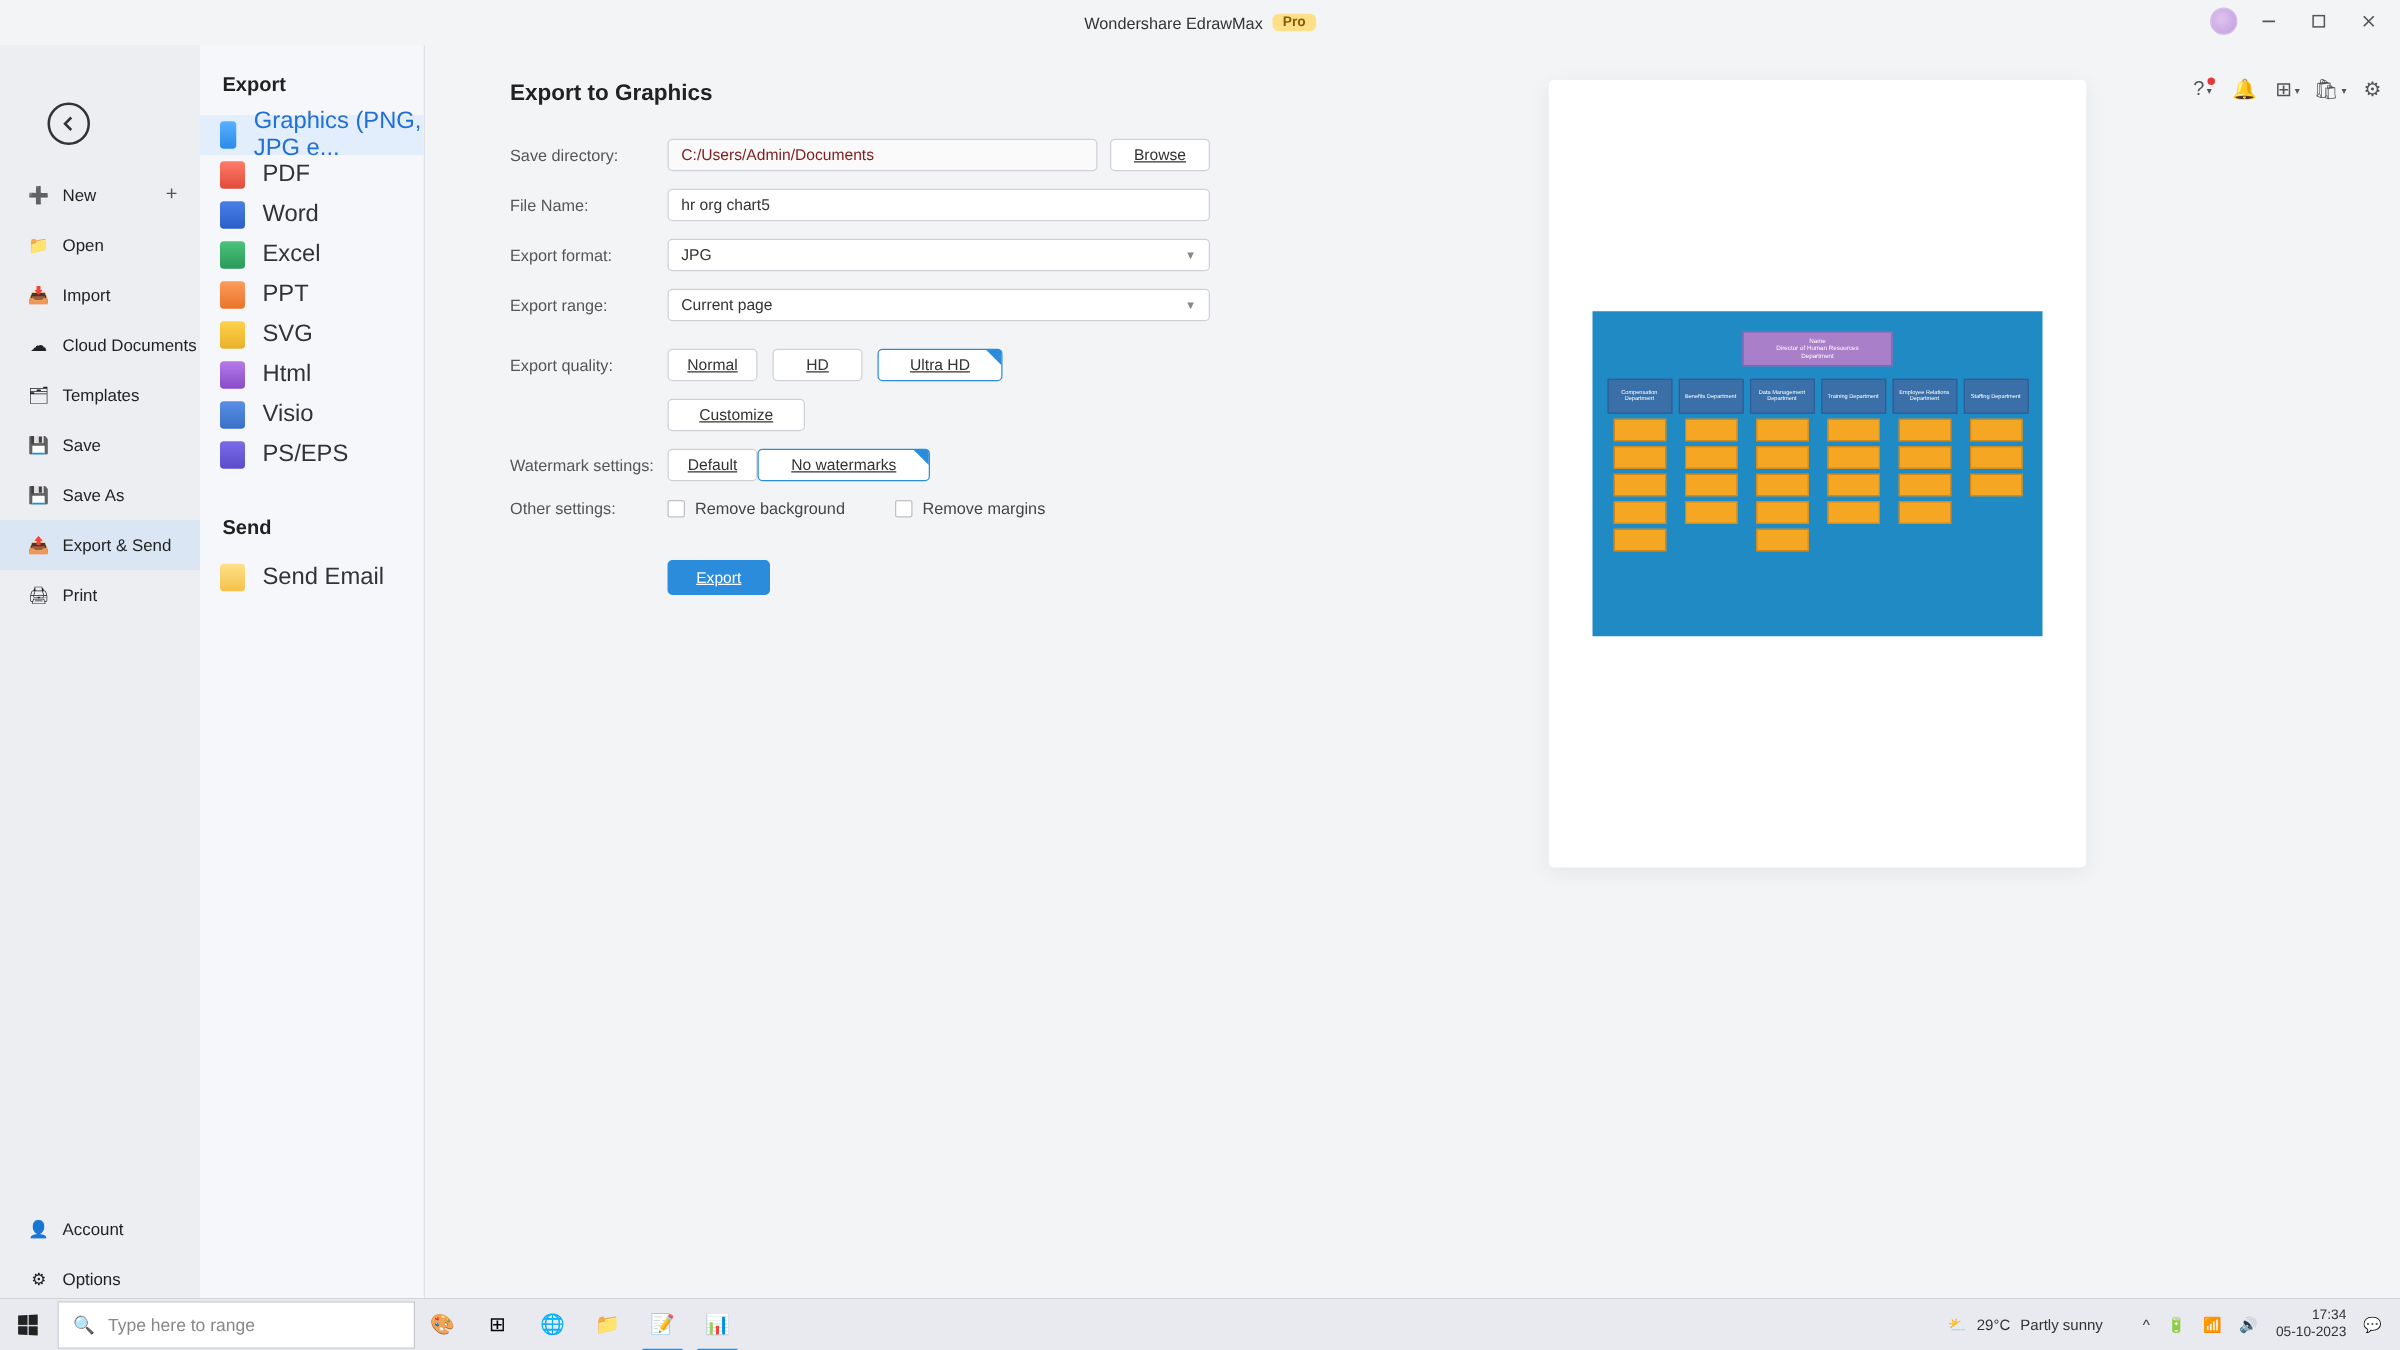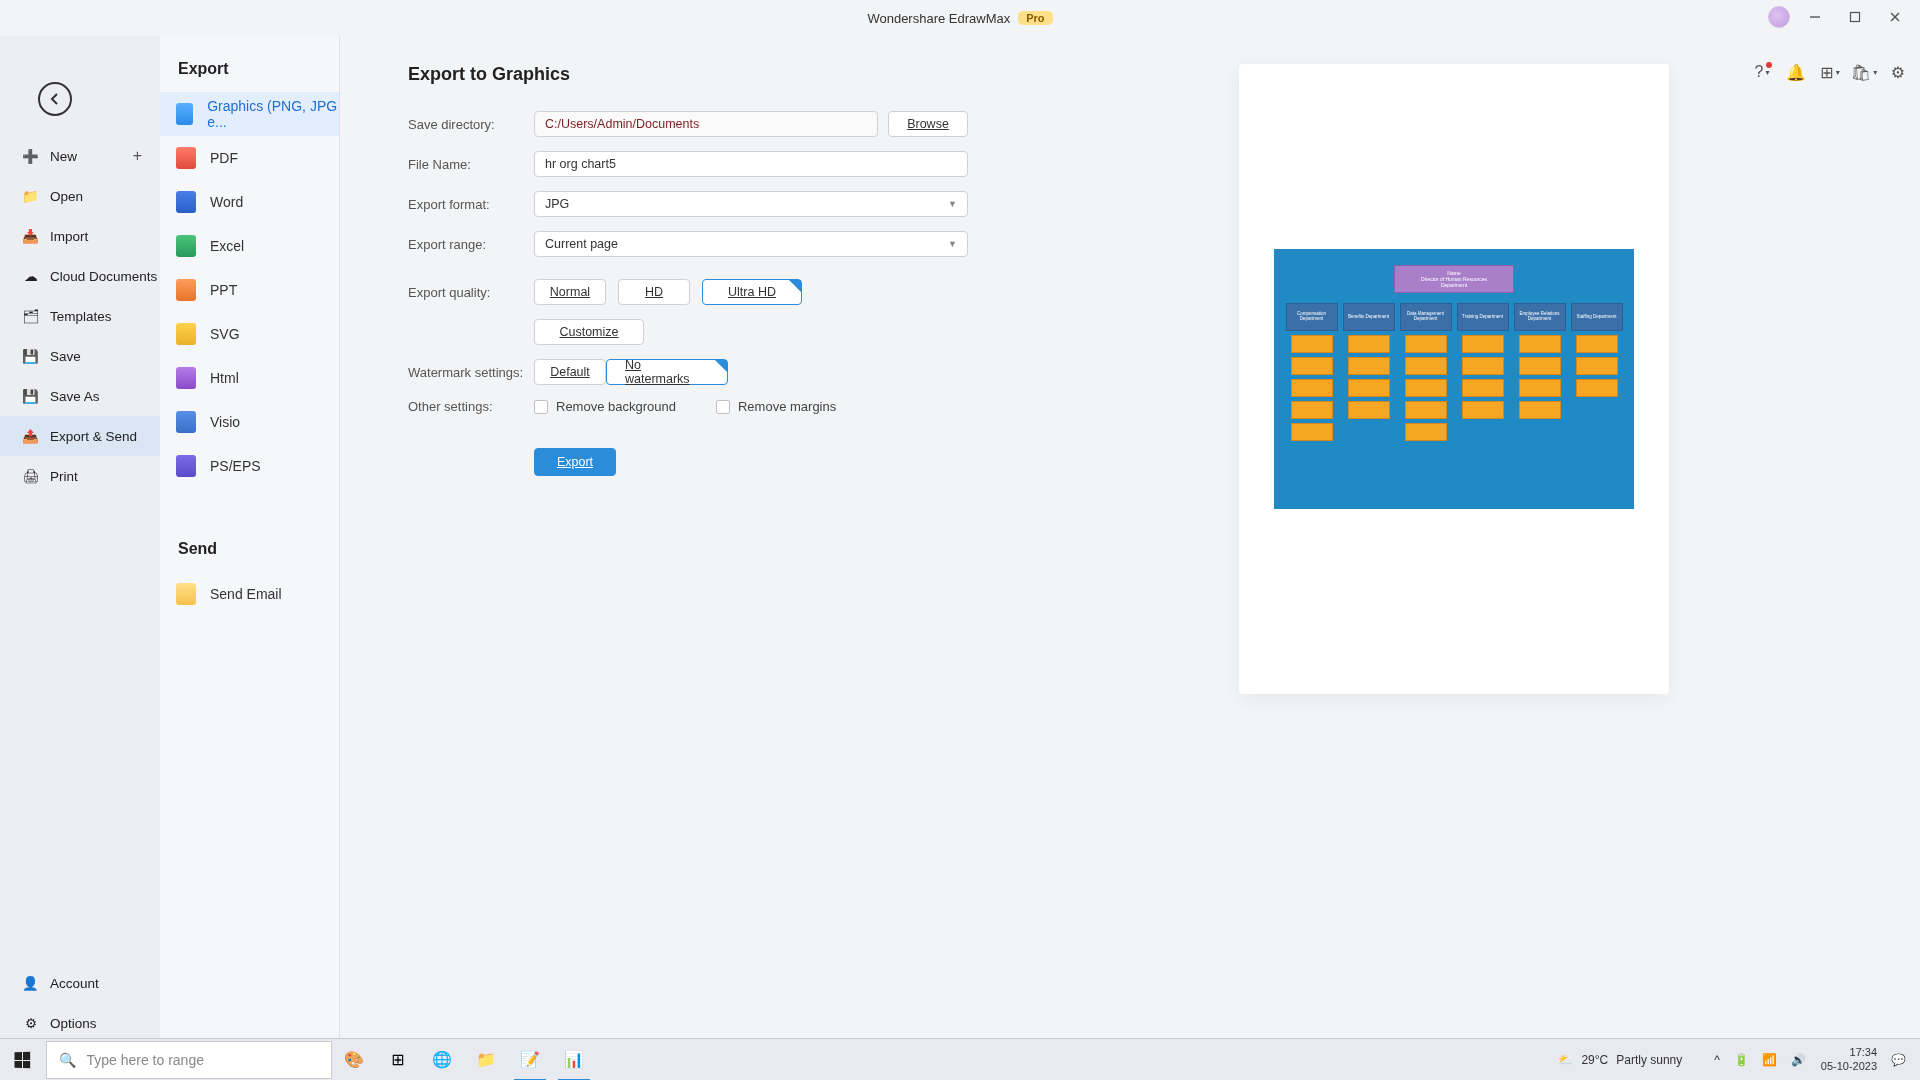--- a/index.html
+++ b/index.html
@@ -25,21 +25,21 @@
 .back-circle { width: 34px; height: 34px; border: 2px solid #333; border-radius: 50%; display: flex; align-items: center; justify-content: center; margin: 40px 0 20px 38px; }
 .nav-item { height: 40px; display: flex; align-items: center; gap: 10px; padding-left: 22px; font-size: 13.5px; color: #222; position: relative; }
 .nav-item.active { background: #dbe6f5; }
 .nav-icon { width: 18px; height: 18px; display:flex; align-items:center; justify-content:center; }
 .nav-item .plus { position: absolute; right: 18px; color: #555; font-size: 16px; }
 .nav-bottom { margin-top: auto; margin-bottom: 10px; }
 
 
 .export-col { width: 180px; background: #f6f7fa; padding-top: 24px; border-right: 1px solid #e2e2e6; }
 .export-col h3 { font-size: 16px; font-weight: 700; color: #222; padding-left: 18px; margin-bottom: 14px; }
-.export-item { height: 44px; display: flex; align-items: center; gap: 14px; padding-left: 16px; font-size: 14px; color: #333; }
+.export-item { height: 32px; display: flex; align-items: center; gap: 14px; padding-left: 16px; font-size: 19px; color: #333; }
 .export-item.active { background: #e3eefc; color: #1f6fd6; }
 .doc-icon { width: 20px; height: 22px; border-radius: 3px; display:flex; align-items:center; justify-content:center; font-size:9px; color:#fff; font-weight:700; }
 .ic-graphics { background: linear-gradient(#5ab0ff,#2a8be8); }
 .ic-pdf { background: linear-gradient(#ff7b6b,#e04b3a); }
 .ic-word { background: linear-gradient(#4a7fe8,#2a5fc8); }
 .ic-excel { background: linear-gradient(#4ac47a,#2a9a5a); }
 .ic-ppt { background: linear-gradient(#ff9b5b,#e8742a); }
 .ic-svg { background: linear-gradient(#ffd24b,#e8b02a); }
 .ic-html { background: linear-gradient(#b47be8,#8a4bc8); }
 .ic-visio { background: linear-gradient(#5a8fe8,#3a6fc8); }
@@ -213,21 +213,21 @@
           <span>Html</span>
         </div>
       <div class="export-item">
           <span class="doc-icon ic-visio"></span>
           <span>Visio</span>
         </div>
       <div class="export-item">
           <span class="doc-icon ic-ps"></span>
           <span>PS/EPS</span>
         </div>
-      <h3 style="margin-top:52px;">Send</h3>
+      <h3 style="margin-top:34px;">Send</h3>
       <div class="export-item">
           <span class="doc-icon ic-email"></span>
           <span>Send Email</span>
         </div>
     </div>
 
     <div class="main">
       <div class="form-col">
         <h2>Export to Graphics</h2>
 
@@ -278,21 +278,21 @@
           <div class="form-label"></div>
           <div class="controls">
               <div class="btn" style="width:110px;">Customize</div>
             </div>
         </div>
 
         <div class="form-row">
           <div class="form-label">Watermark settings:</div>
           <div class="controls" style="gap:0;">
             <div class="btn small">Default</div>
-            <div class="btn selected" style="width:122px;">No watermarks</div>
+            <div class="btn selected" style="width:138px;">No watermarks</div>
           </div>
         </div>
 
         <div class="form-row">
           <div class="form-label">Other settings:</div>
           <div class="controls">
             <label class="checkbox-lbl">
                 <span class="checkbox-box"></span>
                 <span>Remove background</span>
               </label>

